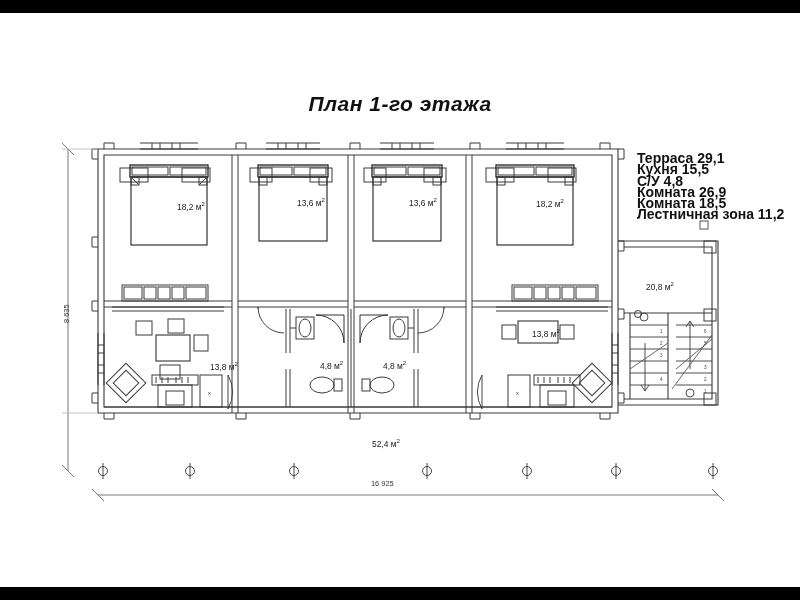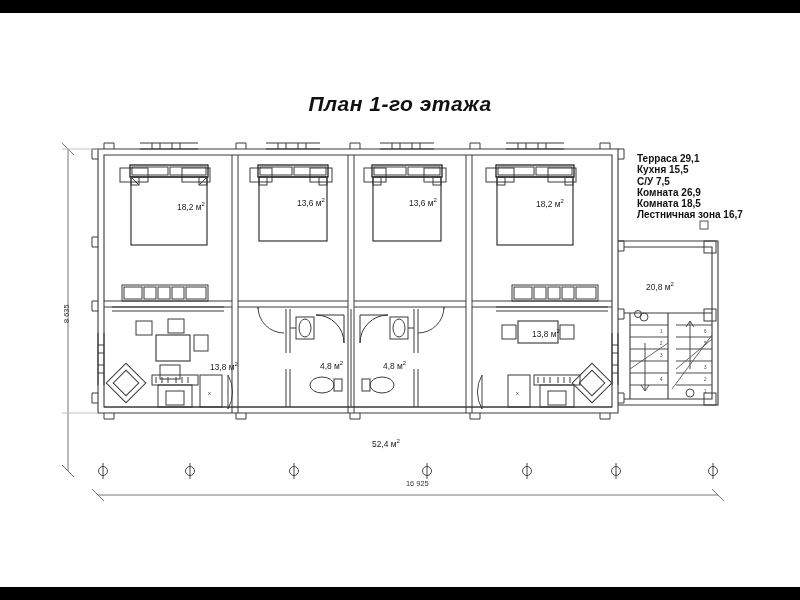--- a/index.html
+++ b/index.html
@@ -17,21 +17,21 @@
   .canvas{position:absolute;left:0;top:13px;width:672px;height:574px;background:#fff;}
 
   .title{
     position:absolute;left:0;top:79px;width:800px;text-align:center;
     font-size:21px;font-weight:bold;font-style:italic;color:#111;
     letter-spacing:.5px;
   }
 
   .legend{
     position:absolute;left:637px;top:140px;
-    font-size:10px;font-weight:bold;color:#111;line-height:11.3px;
+    font-size:14px;font-weight:bold;color:#111;line-height:11.3px;
     white-space:nowrap;
   }
 
   svg.plan{position:absolute;left:0;top:0;width:800px;height:574px;}
 
   .rlabel{
     position:absolute;font-size:8.4px;color:#1a1a1a;white-space:nowrap;
     font-family:"Liberation Sans", sans-serif;
   }
   .rlabel sup{font-size:6px;vertical-align:super;}
@@ -46,24 +46,24 @@
 <div class="bar-top"></div>
 <div class="bar-bottom"></div>
 
 <div class="canvas">
 
   <div class="title">План 1-го этажа</div>
 
   <div class="legend">
     <div>Терраса 29,1</div>
     <div>Кухня 15,5</div>
-    <div>С/У 7,5</div>
+    <div>С/У 4,8</div>
     <div>Комната 26,9</div>
     <div>Комната 18,5</div>
-    <div>Лестничная зона 16,7</div>
+    <div>Лестничная зона 11,2</div>
   </div>
 
   <svg class="plan" viewBox="0 0 800 574">
     <g fill="none" stroke="#222" stroke-width="1" shape-rendering="geometricPrecision">
 
       <g stroke="#3a3a3a" stroke-width="1.1">
 
         <path d="M98 136 L618 136 L618 400 L98 400 Z"></path>
 
         <path d="M104 142 L612 142 L612 394 L104 394 Z"></path>
@@ -382,15 +382,15 @@
     <span>4,8</span> <span>м</span><sup>2</sup>
   </div>
   <div class="rlabel" style="left:532px;top:315px;">
     <span>13,8</span> <span>м</span><sup>2</sup>
   </div>
   <div class="rlabel" style="left:372px;top:425px;">
     <span>52,4</span> <span>м</span><sup>2</sup>
   </div>
 
   <div class="dimtxt vert" style="left:62px;top:310px;">8 635</div>
-  <div class="dimtxt" style="left:406px;top:466px;">16 925</div>
+  <div class="dimtxt" style="left:371px;top:466px;">16 925</div>
 
 </div>
 
 </body></html>

